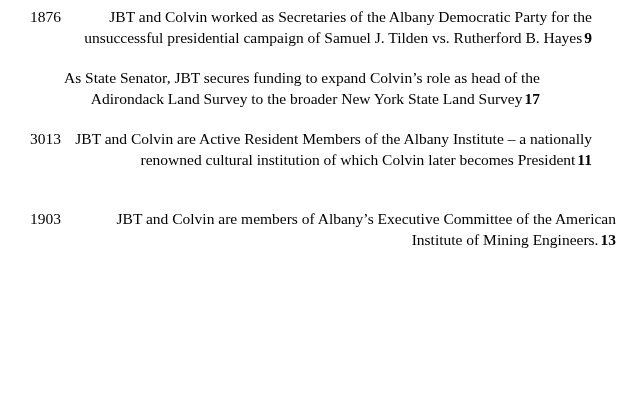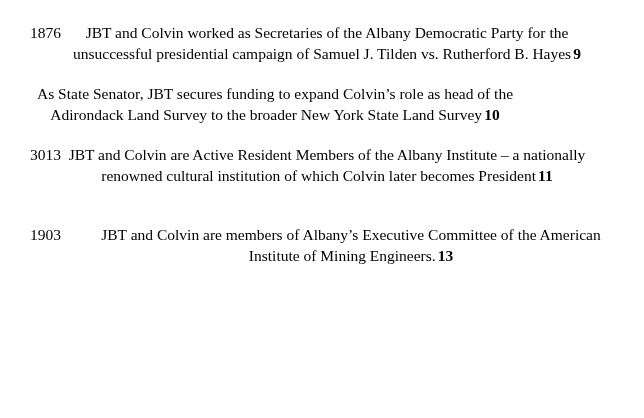--- a/index.html
+++ b/index.html
@@ -8,21 +8,21 @@
     background: #ffffff;
   }
   body {
     width: 644px;
     height: 418px;
     font-family: "Liberation Serif", serif;
     color: #000000;
     overflow: hidden;
   }
   #timeline {
-    padding: 22px 10px 0 10px;
+    padding: 6px 10px 0 10px;
     box-sizing: border-box;
   }
   .entry {
     display: flex;
     align-items: flex-start;
     margin-bottom: 19px;
   }
   .entry:last-child {
     margin-bottom: 0;
     gap: 24px;
@@ -35,39 +35,39 @@
     text-align: left;
     padding-left: 20px;
     box-sizing: border-box;
     white-space: nowrap;
   }
   .text {
     flex: 1 1 auto;
     font-size: 15.5px;
     line-height: 21px;
     max-width: 530px;
-    text-align: center;
+    text-align: right;
   }
   .ref {
     font-weight: bold;
     padding-left: 2px;
   }
 </style>
 </head>
 <body>
 
 <div id="timeline">
 
   <div class="entry">
     <div class="year">1876</div>
     <div class="text"><span>JBT and Colvin worked as Secretaries of the Albany Democratic Party for the unsuccessful presidential campaign of Samuel J. Tilden vs. Rutherford B. Hayes</span><span class="ref">9</span></div>
   </div>
 
   <div class="entry">
-    <div class="text"><span>As State Senator, JBT secures funding to expand Colvin’s role as head of the Adirondack Land Survey to the broader New York State Land Survey</span><span class="ref">10</span></div>
+    <div class="text"><span>As State Senator, JBT secures funding to expand Colvin’s role as head of the Adirondack Land Survey to the broader New York State Land Survey</span><span class="ref">17</span></div>
   </div>
 
   <div class="entry">
     <div class="year">3013</div>
     <div class="text"><span>JBT and Colvin are Active Resident Members of the Albany Institute – a nationally renowned cultural institution of which Colvin later becomes President</span><span class="ref">11</span></div>
   </div>
 
   <div class="entry">
   </div>
 

